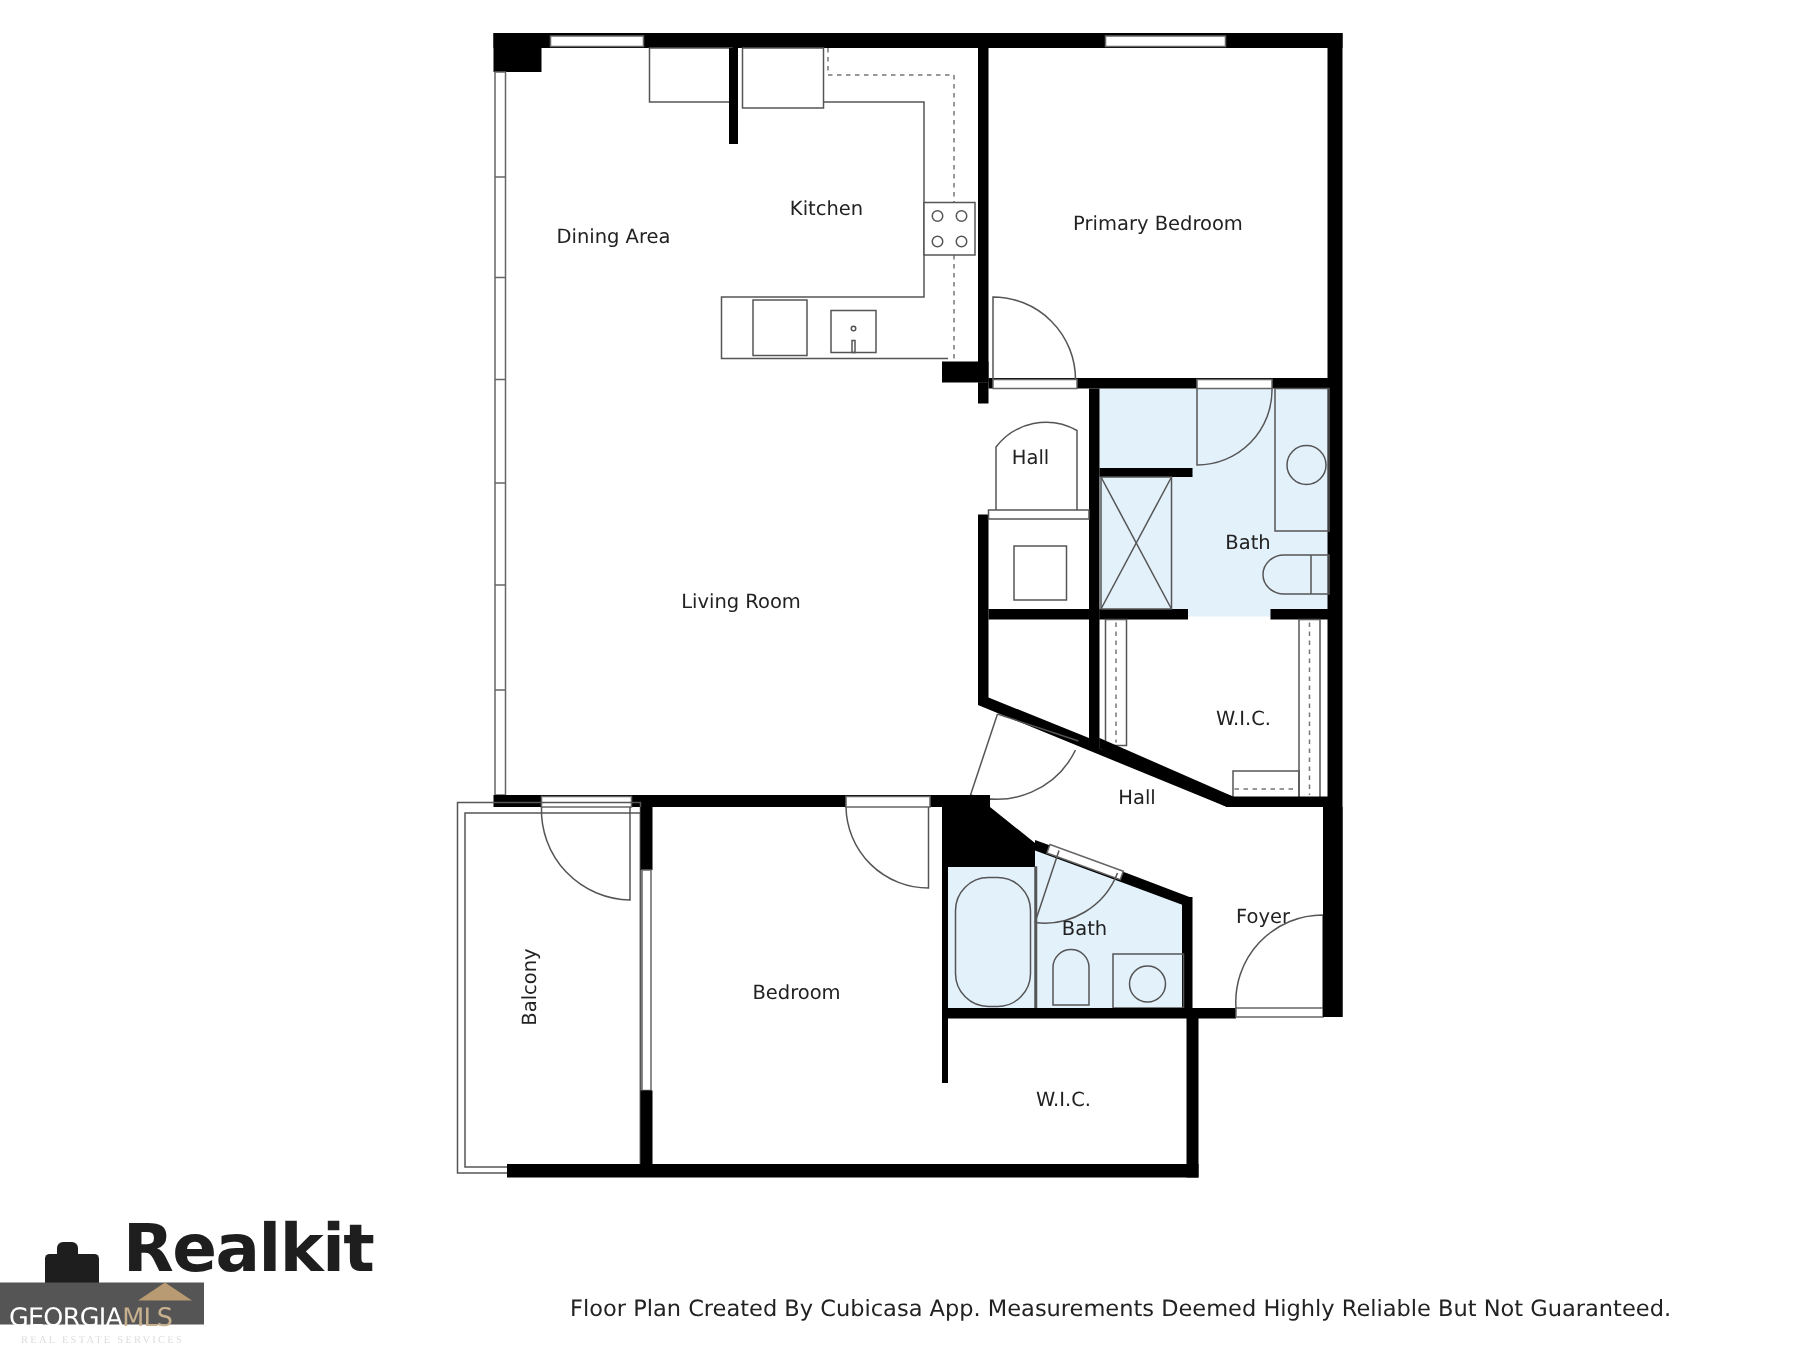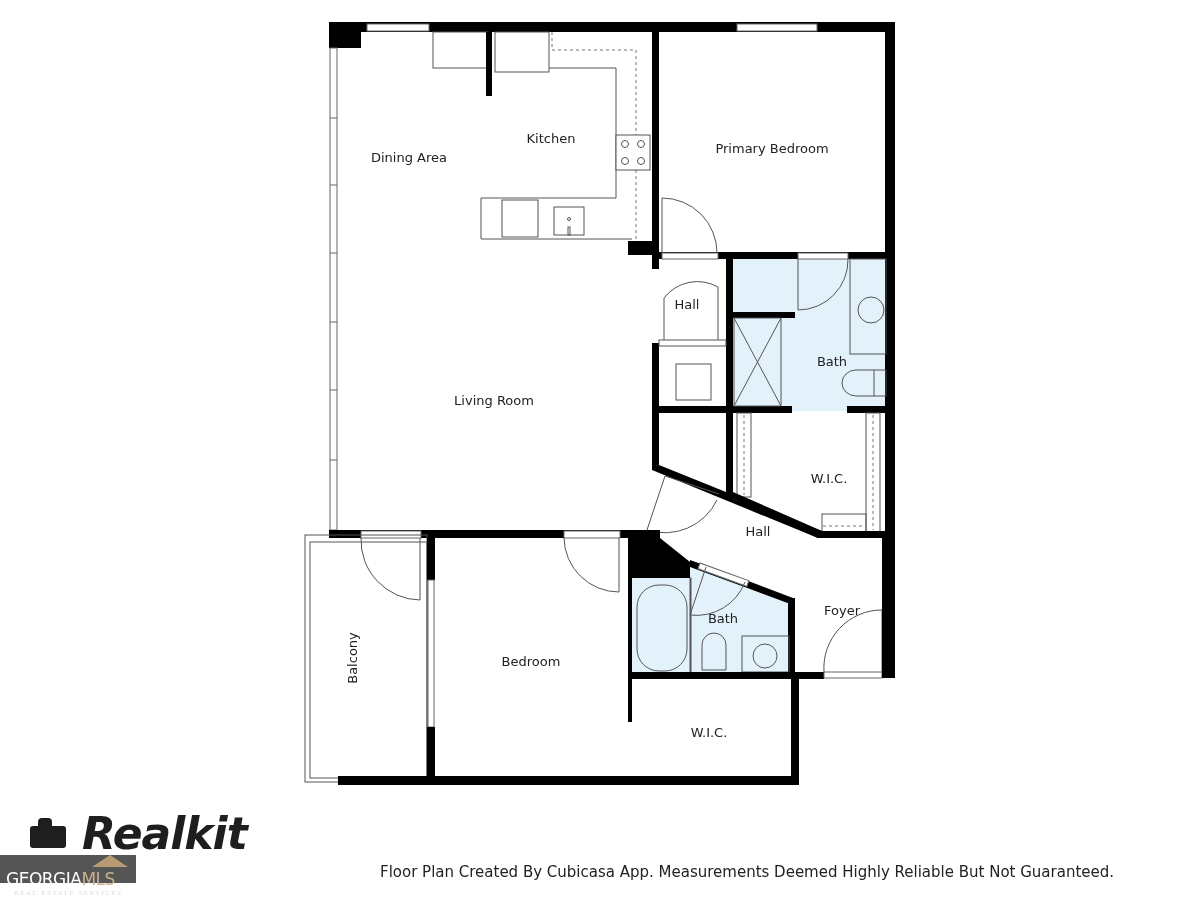--- a/index.html
+++ b/index.html
@@ -6,21 +6,21 @@
   body { width:1200px; height:900px; position:relative; overflow:hidden; font-family:"DejaVu Sans", sans-serif; }
   svg { position:absolute; left:0; top:0; }
   .wall { fill:#000; }
   .thin { fill:none; stroke:#555; stroke-width:1; }
   .thin2 { fill:#fff; stroke:#555; stroke-width:1; }
   .dash { fill:none; stroke:#777; stroke-width:1; stroke-dasharray:3,3; }
   .wet { fill:#e3f1fb; }
   .room-label { font-family:"DejaVu Sans", sans-serif; font-size:13px; fill:#222; text-anchor:middle; }
   .win { fill:#fff; stroke:#666; stroke-width:1; }
   .footer-text { position:absolute; left:380px; top:863px; font-size:15px; color:#222; font-family:"DejaVu Sans", sans-serif; white-space:nowrap; }
-  .realkit { position:absolute; left:30px; top:808px; height:50px; display:flex; align-items:center;font-style:italic; }
+  .realkit { position:absolute; left:30px; top:808px; height:50px; display:flex; align-items:flex-end; }
   .realkit-icon { width:36px; height:30px; position:relative; margin-right:16px; }
   .realkit-icon .bag { position:absolute; left:0; top:8px; width:36px; height:22px; background:#1e1e1e; border-radius:3px; }
   .realkit-icon .handle { position:absolute; left:8px; top:0; width:14px; height:10px; background:#1e1e1e; border-radius:4px 4px 0 0; }
   .realkit-text { font-family:"DejaVu Sans", sans-serif; font-size:44px; font-weight:bold; color:#1e1e1e; letter-spacing:-1px; }
   .gmls { position:absolute; left:0; top:855px; width:136px; height:28px; background:#555555; }
   .gmls-roof { position:absolute; left:92px; top:0; width:0; height:0; border-left:18px solid transparent; border-right:18px solid transparent; border-bottom:12px solid #b89a73; }
   .gmls-main { position:absolute; left:6px; top:14px; font-size:17px; color:#ffffff; font-family:"DejaVu Sans", sans-serif; letter-spacing:-0.5px; }
   .gmls-main span.mls { color:#c8b08f; }
   .gmls-sub { position:absolute; left:14px; top:34px; font-size:7px; color:#dddddd; letter-spacing:1.5px; font-family:Liberation Serif, serif; }
 </style>

